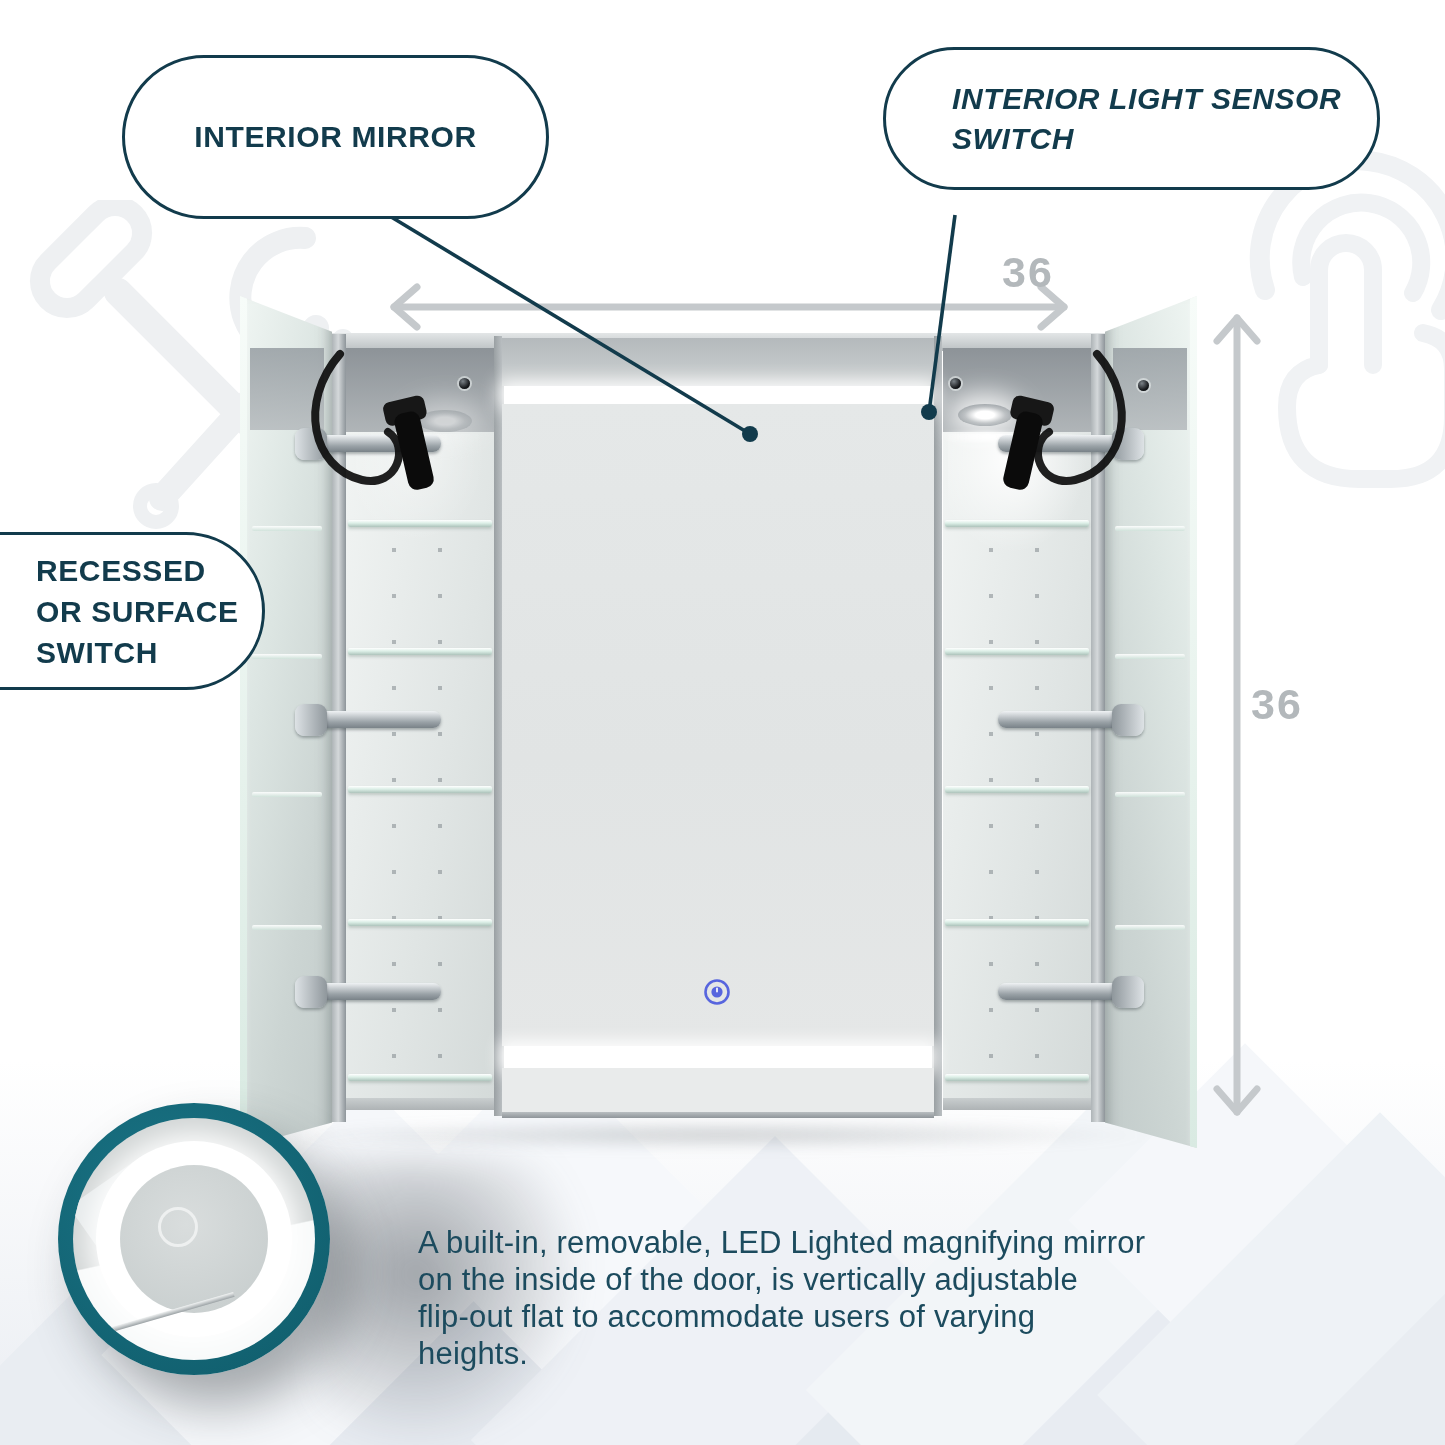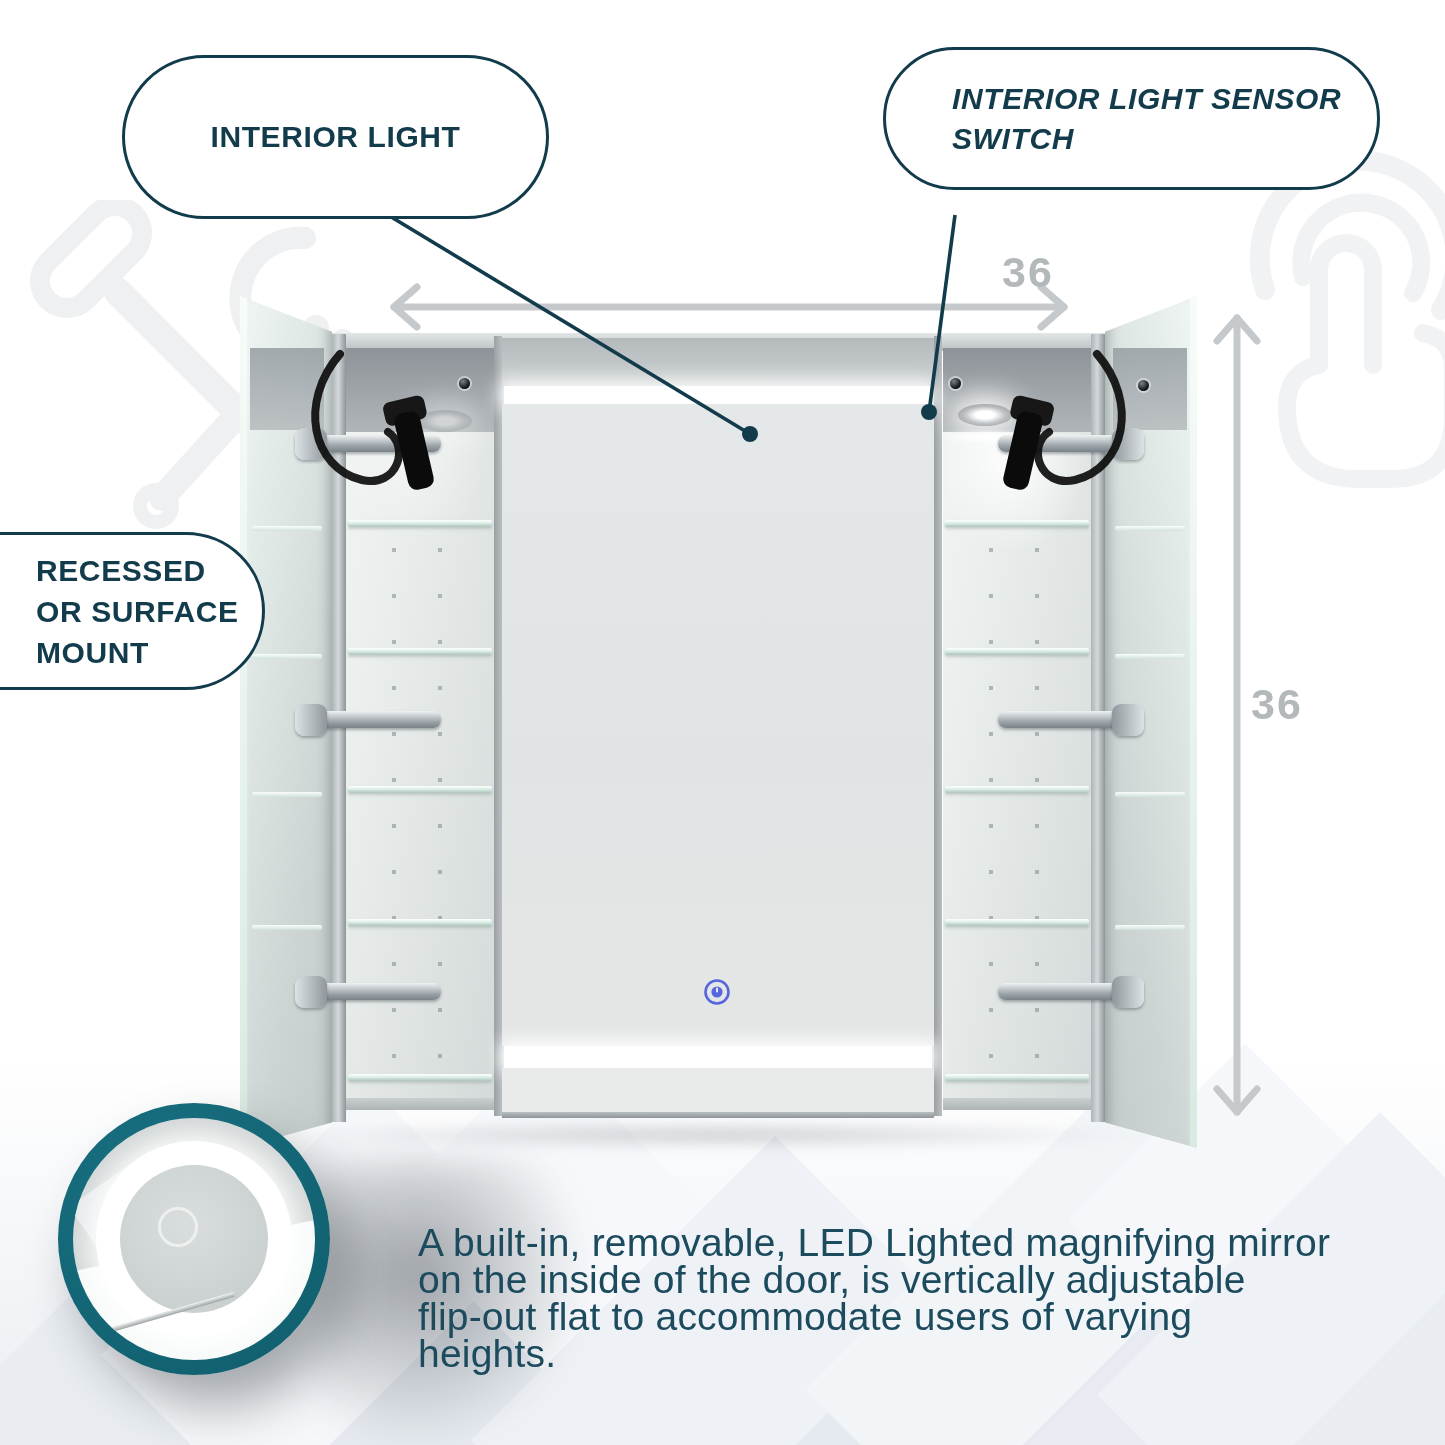--- a/index.html
+++ b/index.html
@@ -102,21 +102,21 @@
   .mag-rod{position:absolute;left:4px;top:196px;width:160px;height:5px;transform:rotate(-16deg);
       background:linear-gradient(180deg,#f1f3f3,#9aa1a4);}
   .led-ring{position:absolute;left:23px;top:23px;width:196px;height:196px;border-radius:50%;background:#ffffff;
       box-shadow:0 0 24px 8px rgba(255,255,255,.9);}
   .mirror-face{position:absolute;left:24px;top:24px;width:148px;height:148px;border-radius:50%;
       background:radial-gradient(circle at 45% 40%, #d9dddd, #c9cfcf 80%);}
   .btn-ring{position:absolute;left:38px;top:42px;width:34px;height:34px;border-radius:50%;border:3px solid #eef0f0;}
 
   
   #feature-title{position:absolute;left:417px;top:1152px;color:#16445a;font-size:40px;font-weight:700;letter-spacing:.5px;}
-  #feature-desc{position:absolute;left:418px;top:1224px;width:980px;color:#1c4b5e;font-size:39px;line-height:37px;
+  #feature-desc{position:absolute;left:418px;top:1224px;width:980px;color:#1c4b5e;font-size:31px;line-height:37px;
       letter-spacing:.2px;white-space:pre-line;}
 </style>
 </head>
 <body>
 
 <div id="stage">
 
   <svg class="wm" style="left:0;top:200px;" width="380" height="360" viewBox="0 0 380 360">
     <rect x="30" y="30" width="122" height="54" rx="27" transform="rotate(-45 91 57)" stroke-width="20"></rect>
     <path d="M 118 92 L 258 232" stroke-width="28"></path>
@@ -261,30 +261,30 @@
     </g>
     <g>
       <path d="M 955 215 L 929 412" stroke="#123b4c" stroke-width="3.6" fill="none"></path>
       <circle cx="929" cy="412" r="8" fill="#123b4c"></circle>
     </g>
   </svg>
   <div class="dim-label" style="left:1002px;top:248px;">36</div>
   <div class="dim-label" style="left:1251px;top:680px;">36</div>
 
   <div class="pill" id="pill-interior-light">
-    <span>INTERIOR LIGHT</span>
+    <span>INTERIOR MIRROR</span>
   </div>
   <div class="pill" id="pill-sensor">
     <span>INTERIOR LIGHT SENSOR
 SWITCH</span>
   </div>
   <div class="pill" id="pill-mount">
     <span>RECESSED
 OR SURFACE
-MOUNT</span>
+SWITCH</span>
   </div>
 
   <div id="mag-circle">
     <div id="mag-photo">
       <div class="mag-arm"></div>
       <div class="led-ring">
         <div class="mirror-face">
           <div class="btn-ring"></div>
         </div>
       </div>

